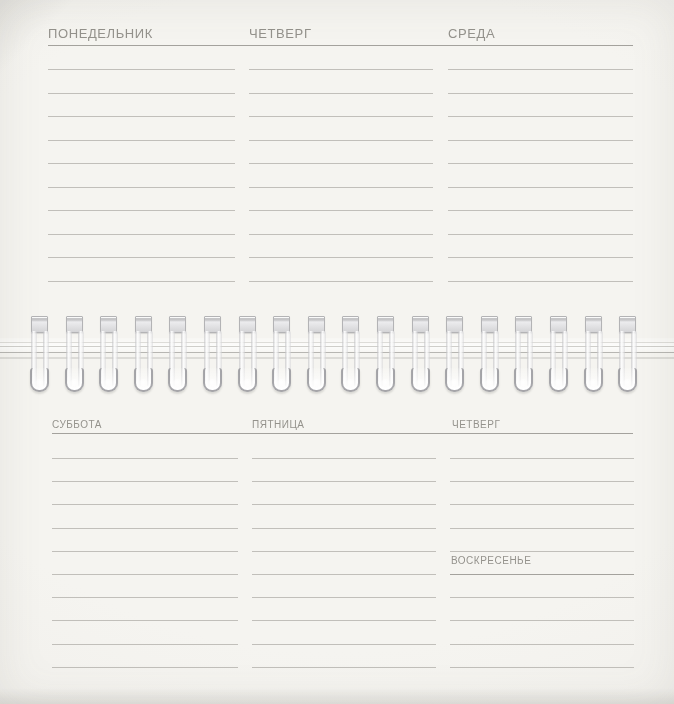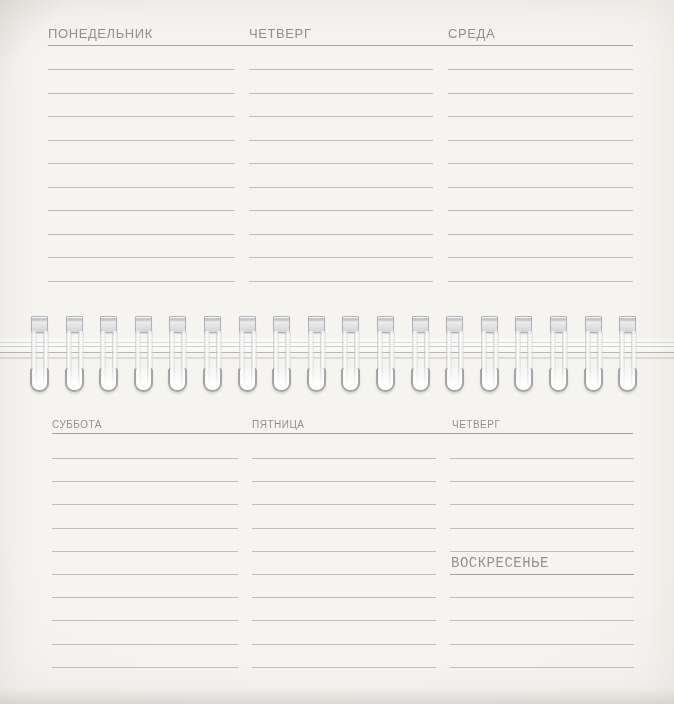--- a/index.html
+++ b/index.html
@@ -11,21 +11,21 @@
   .vignette{position:absolute;inset:0;box-shadow:inset 0 0 46px rgba(100,98,90,.10);pointer-events:none;}
   .corner-shade{position:absolute;top:0;left:0;width:90px;height:90px;
     background:linear-gradient(135deg,rgba(110,108,100,.12),rgba(110,108,100,0) 42%);}
   .bottom-shade{position:absolute;left:0;right:0;bottom:0;height:16px;
     background:linear-gradient(180deg,rgba(110,108,100,0),rgba(110,108,100,.14));}
 
   
   .day-h{position:absolute;color:#94928c;letter-spacing:.6px;line-height:1;white-space:nowrap;}
   .top-h{font-size:13px;top:27px;}
   .bot-h{font-size:10px;top:420px;letter-spacing:.5px;}
-  .sun-h{position:absolute;font-size:14px;top:556px;left:451px;color:#94928c;letter-spacing:.5px;line-height:1;font-family:Liberation Mono, monospace;}
+  .sun-h{position:absolute;font-size:10px;top:556px;left:451px;color:#94928c;letter-spacing:.5px;line-height:1;}
 
   
   .line-col{position:absolute;top:0;height:100%;pointer-events:none;}
   .rule{position:absolute;left:0;right:0;height:1px;background:#c1bfba;}
   .head-rule{position:absolute;height:1px;background:#a4a29d;}
 
   
   .seam{position:absolute;left:0;right:0;pointer-events:none;}
   .seam-glow{top:338px;height:15px;background:linear-gradient(180deg,rgba(255,255,255,.25),rgba(255,255,255,.75) 55%,rgba(255,255,255,.15));}
   .seam-l1{top:342px;height:1px;background:#dddcd8;}

